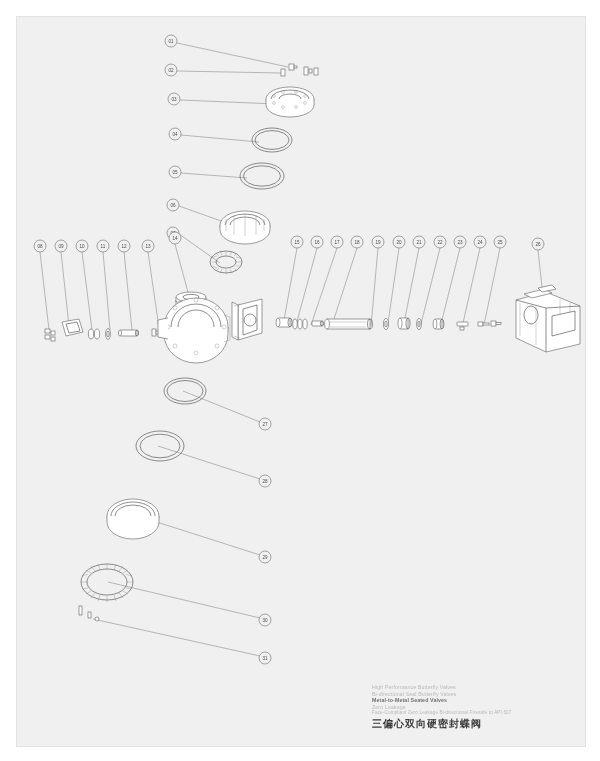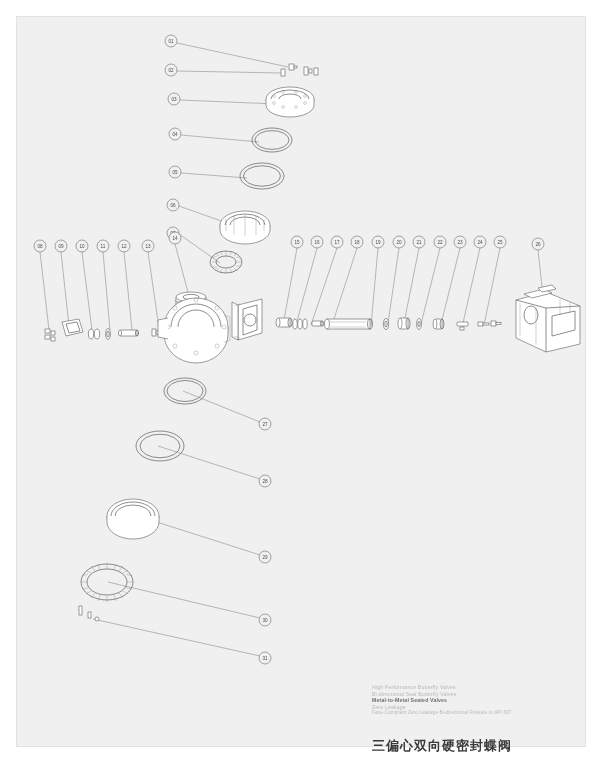--- a/index.html
+++ b/index.html
@@ -50,22 +50,22 @@
     white-space: nowrap;
   }
   .cap-line.bold {
     color: #6e6e6e;
     font-weight: bold;
   }
   .cap-line.small {
     font-size: 4.6px;
   }
   .cap-cn {
-    margin-top: 22px;
-    font-size: 13px;
+    margin-top: 2px;
+    font-size: 10px;
     color: #3a3a3a;
     font-weight: bold;
     letter-spacing: 1px;
     white-space: nowrap;
   }
 </style>
 </head>
 <body>
 
 <div id="page">

